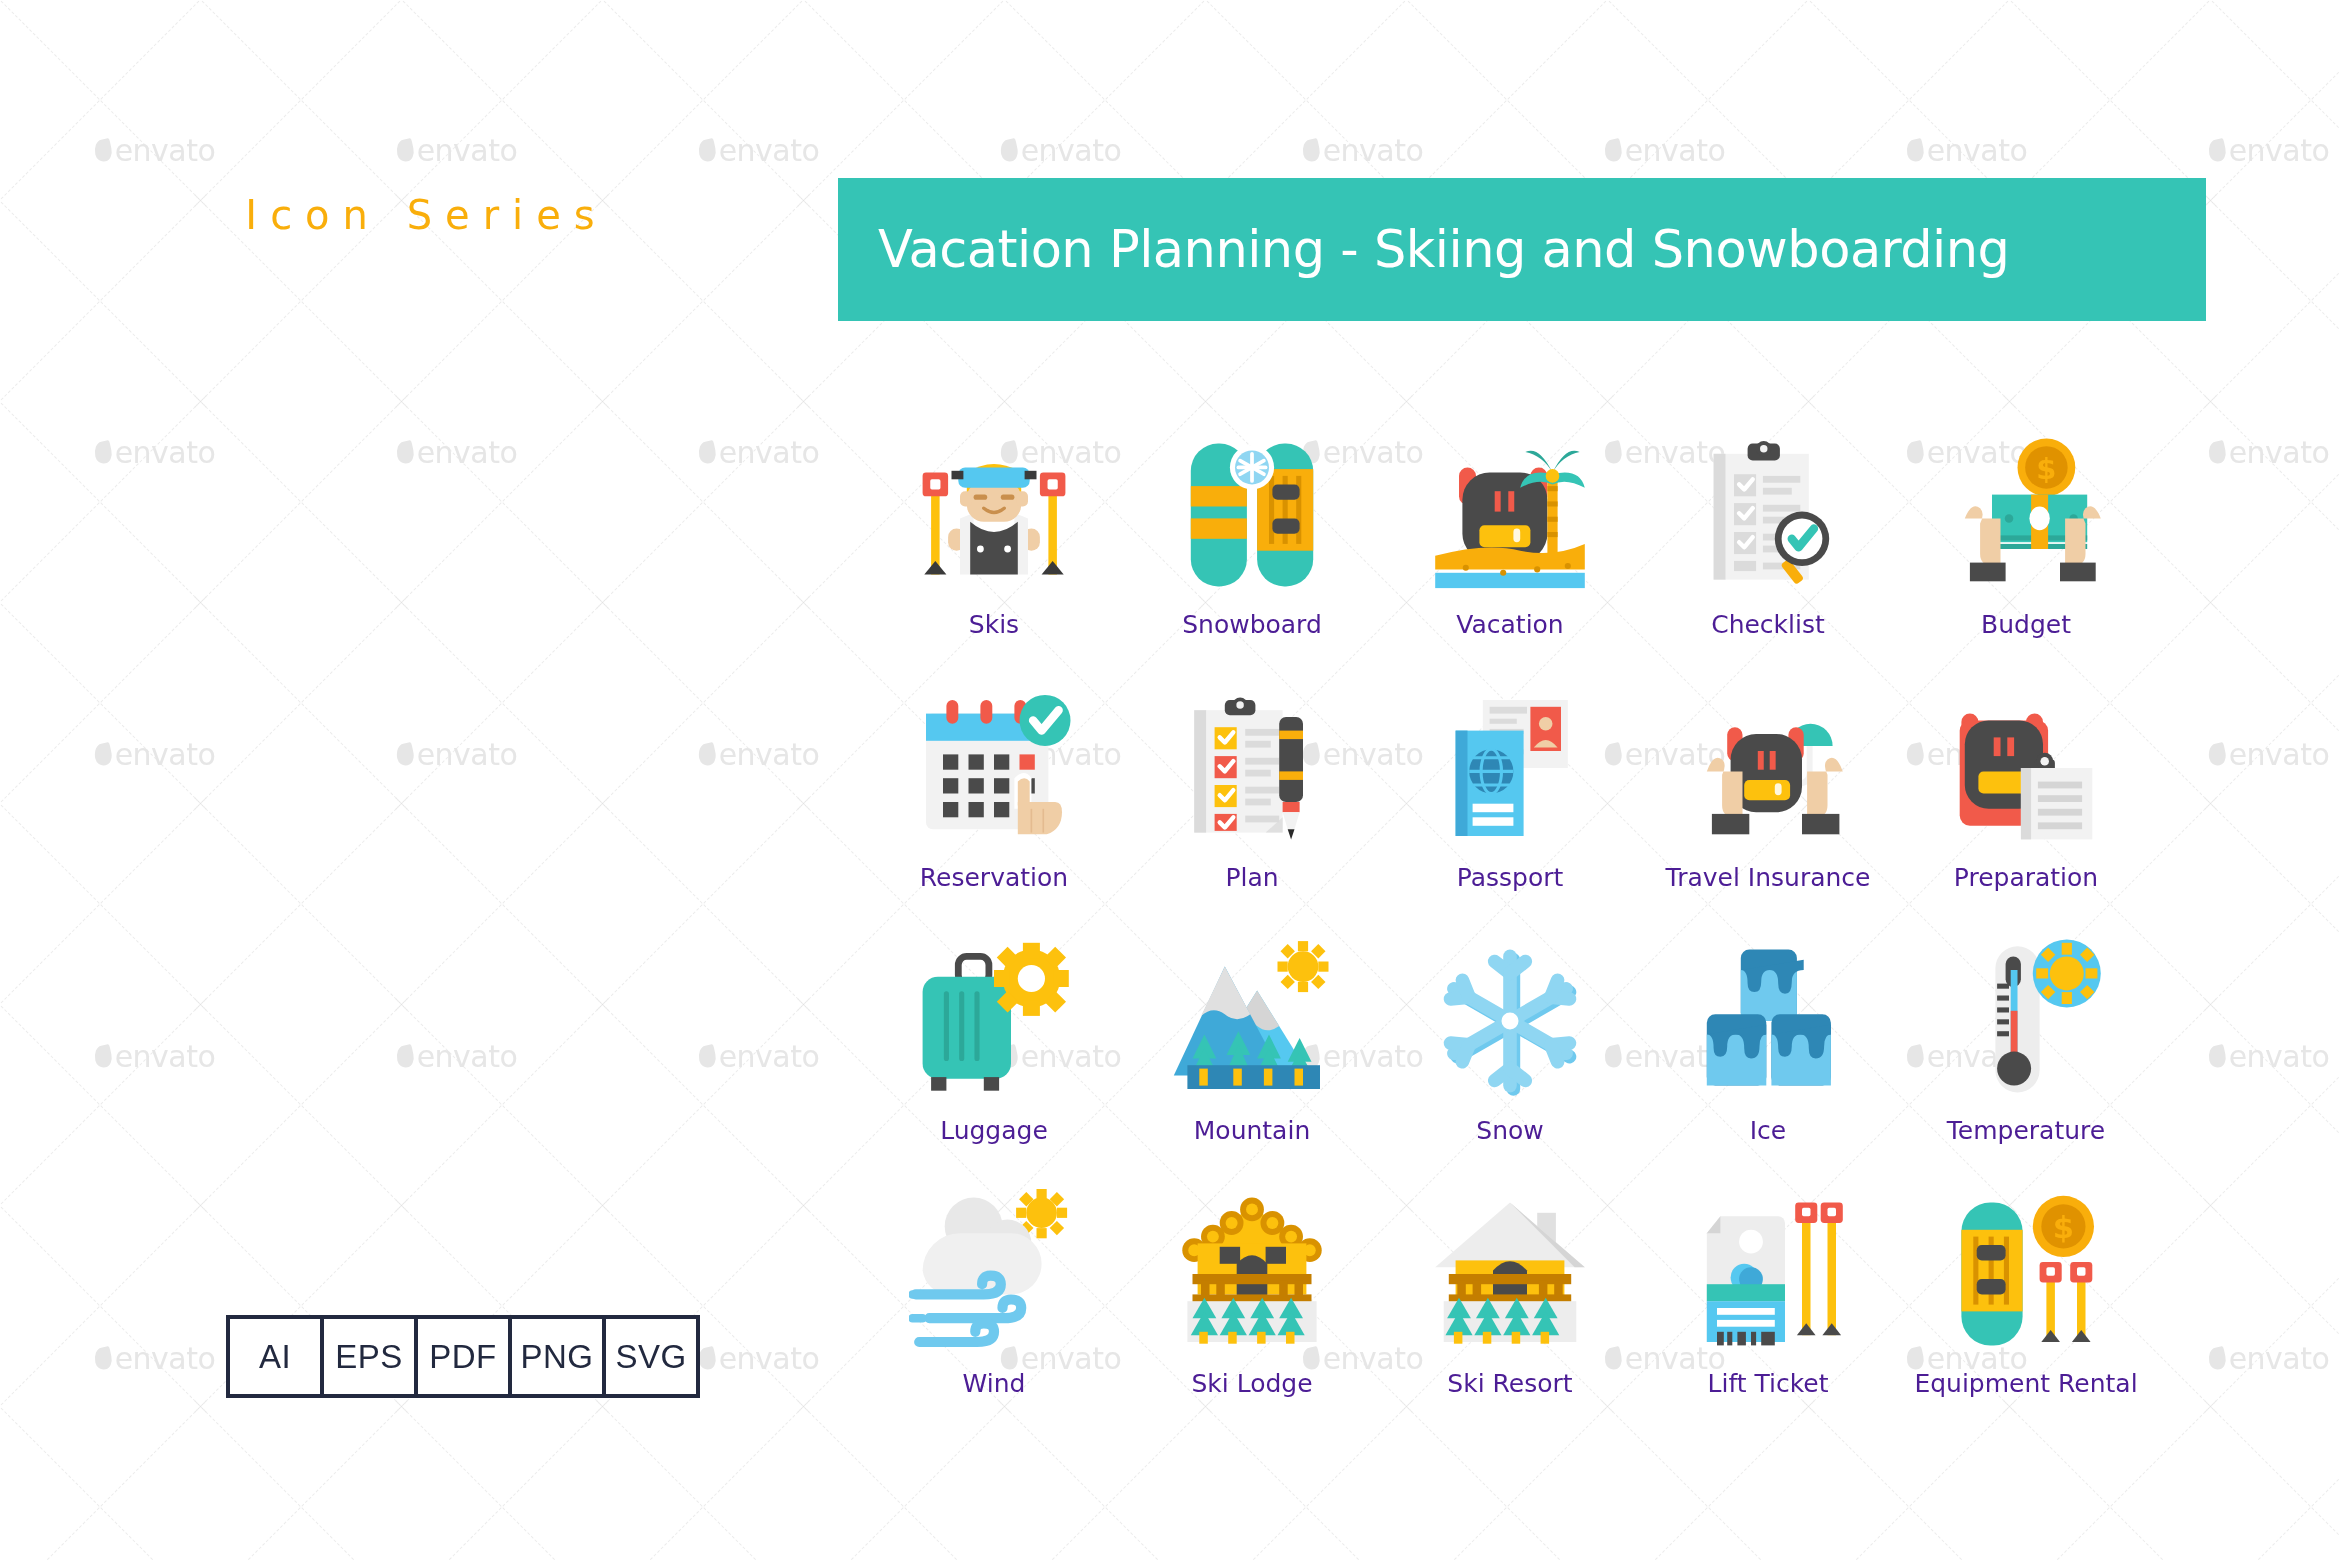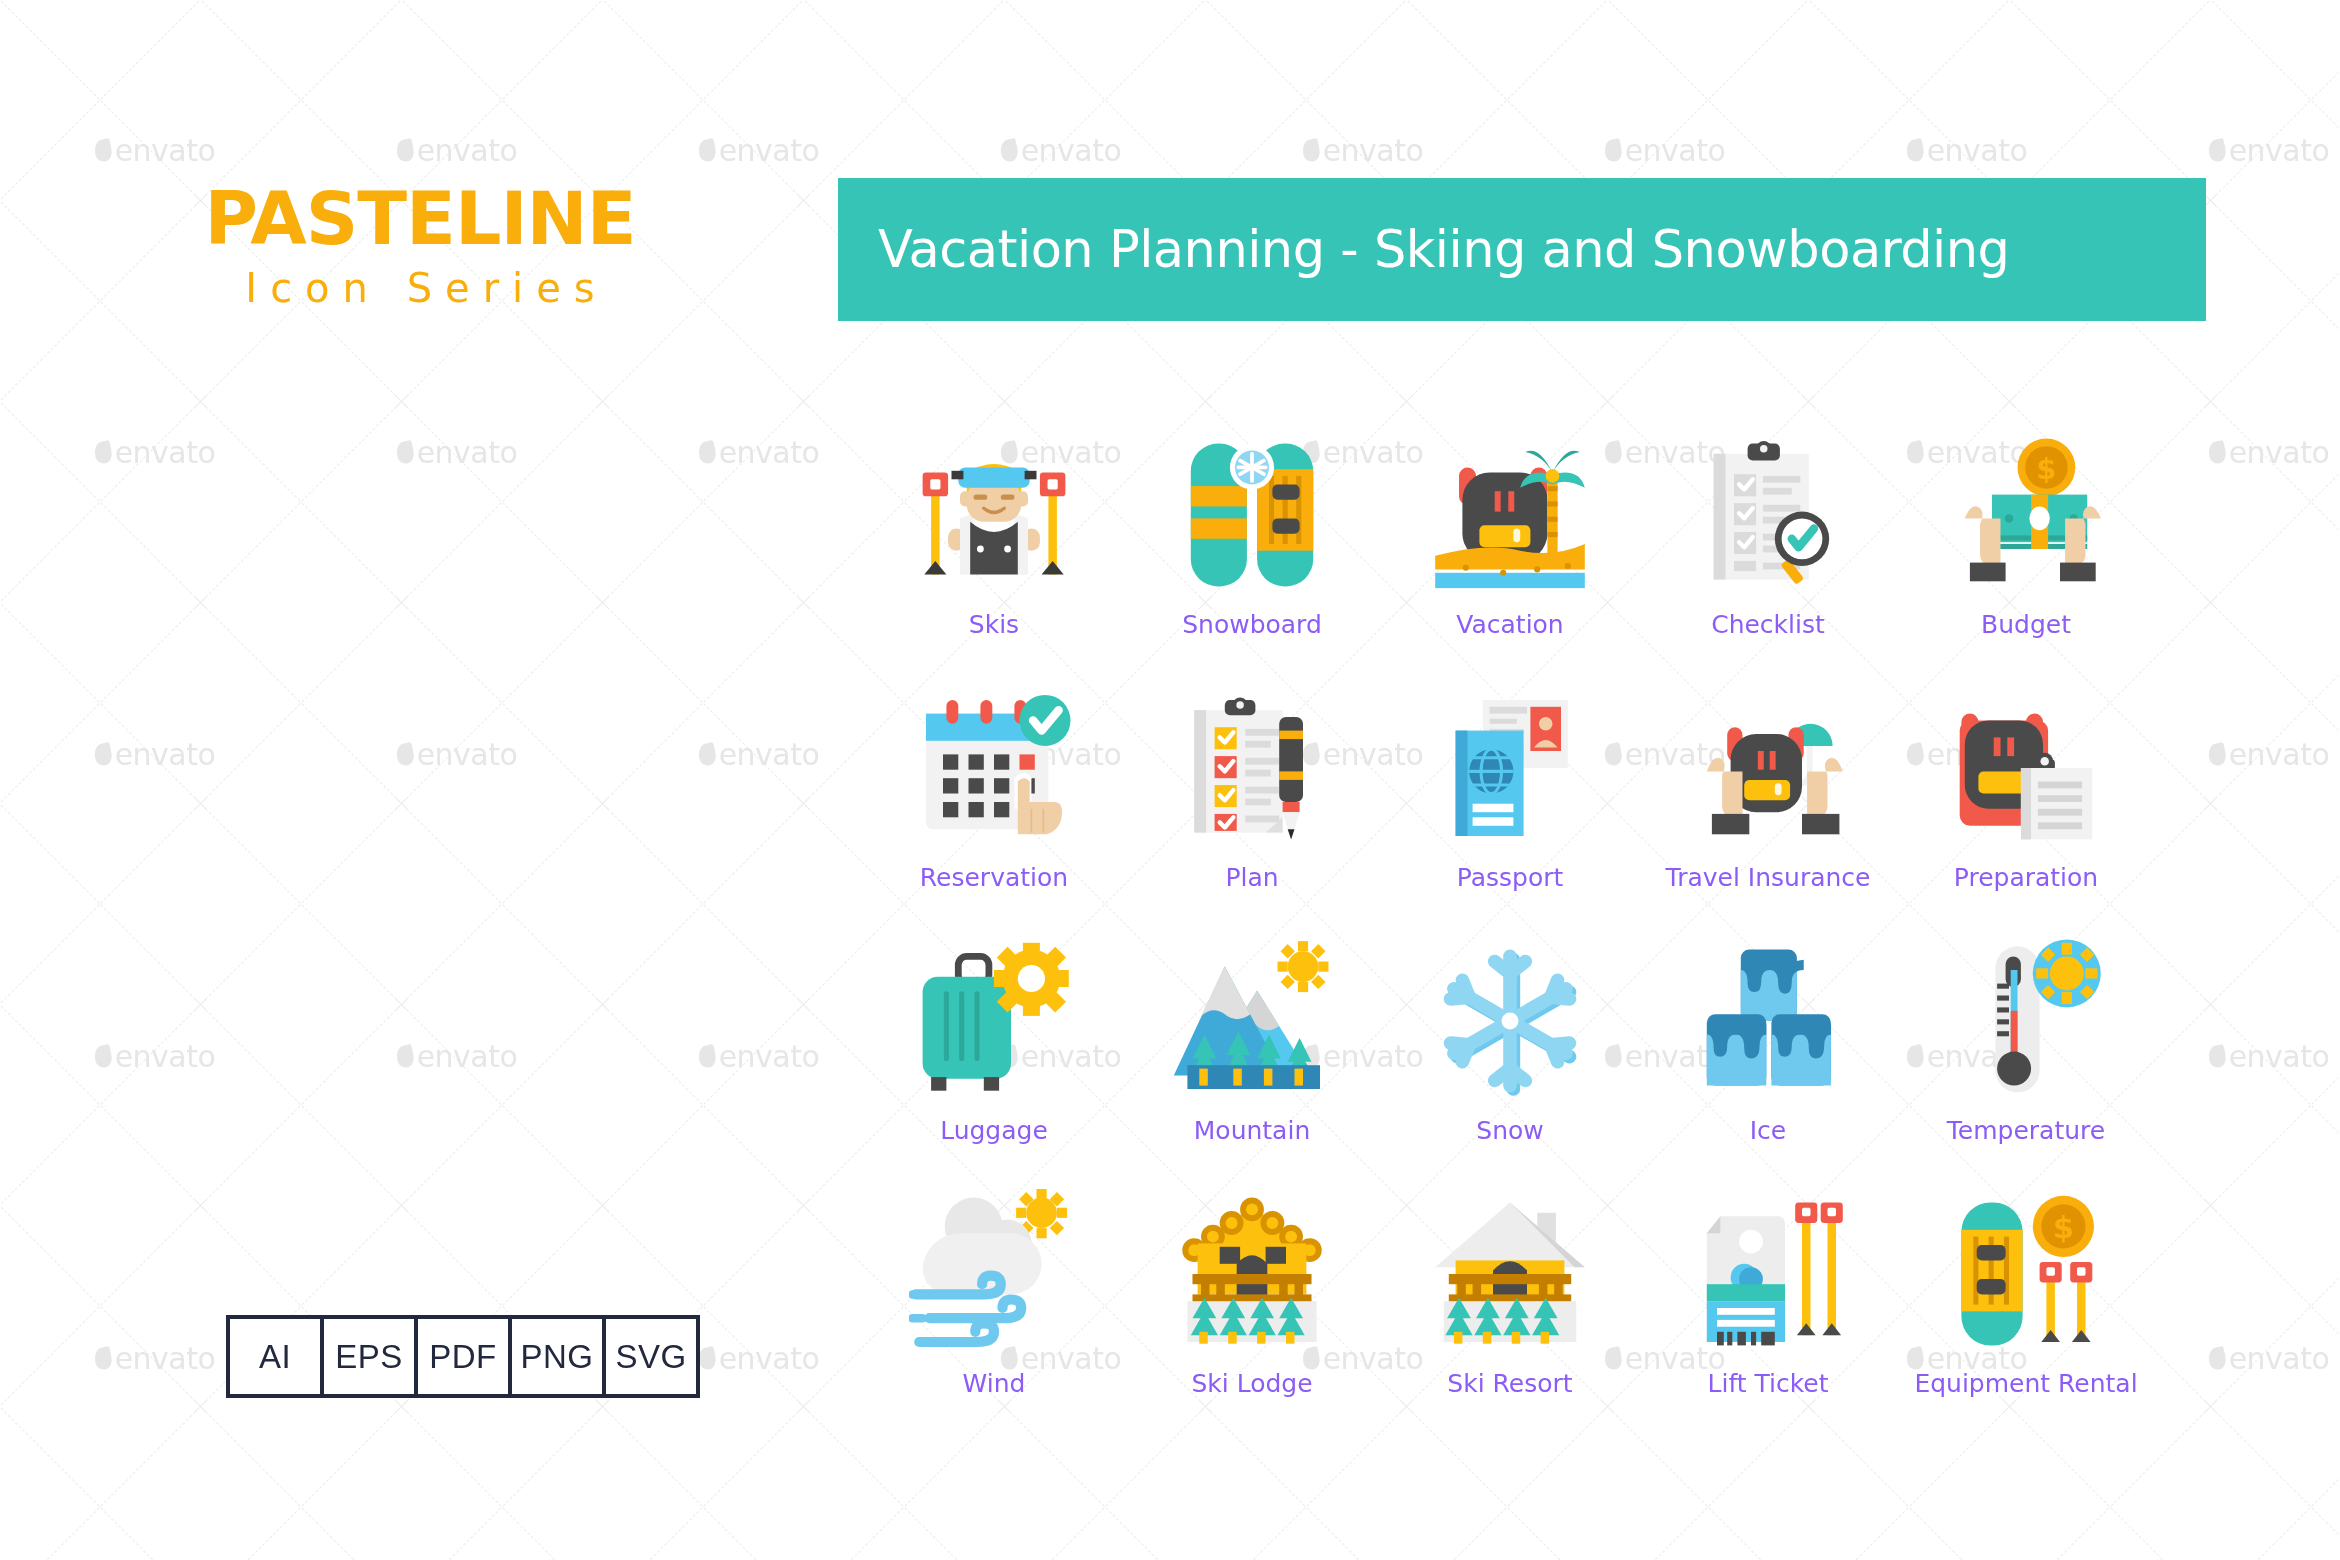--- a/index.html
+++ b/index.html
@@ -124,21 +124,21 @@
   }
   .icon-art{
     width:170px;height:170px;
     position:relative;
   }
   .icon-art svg{display:block;width:100%;height:100%;}
   .icon-label{
     margin-top:10px;
     font-family:"DejaVu Sans", sans-serif;
     font-size:25px;
-    color:#8b5cf6;
+    color:#4c1d95;
     text-align:center;
     white-space:nowrap;
   }
 </style>
 </head>
 <body>
 
 <div id="watermark-layer">
     <div class="wm-cross" style="left: 100px; top: 100px;"></div>
     <div class="wm-cross" style="left: 301px; top: 100px;"></div>
@@ -392,21 +392,20 @@
       <span class="wm-leaf"></span>
       <span>envato</span>
     </div>
     <div class="wm-text" style="left: 2269px; top: 1358px;">
       <span class="wm-leaf"></span>
       <span>envato</span>
     </div>
   </div>
 
 <div id="brand-block">
-  <div id="brand-title">PASTELINE</div>
   <div id="brand-subtitle">Icon Series</div>
 </div>
 
 <div id="format-list">
     <div class="format-badge">AI</div>
     <div class="format-badge">EPS</div>
     <div class="format-badge">PDF</div>
     <div class="format-badge">PNG</div>
     <div class="format-badge">SVG</div>
   </div>

